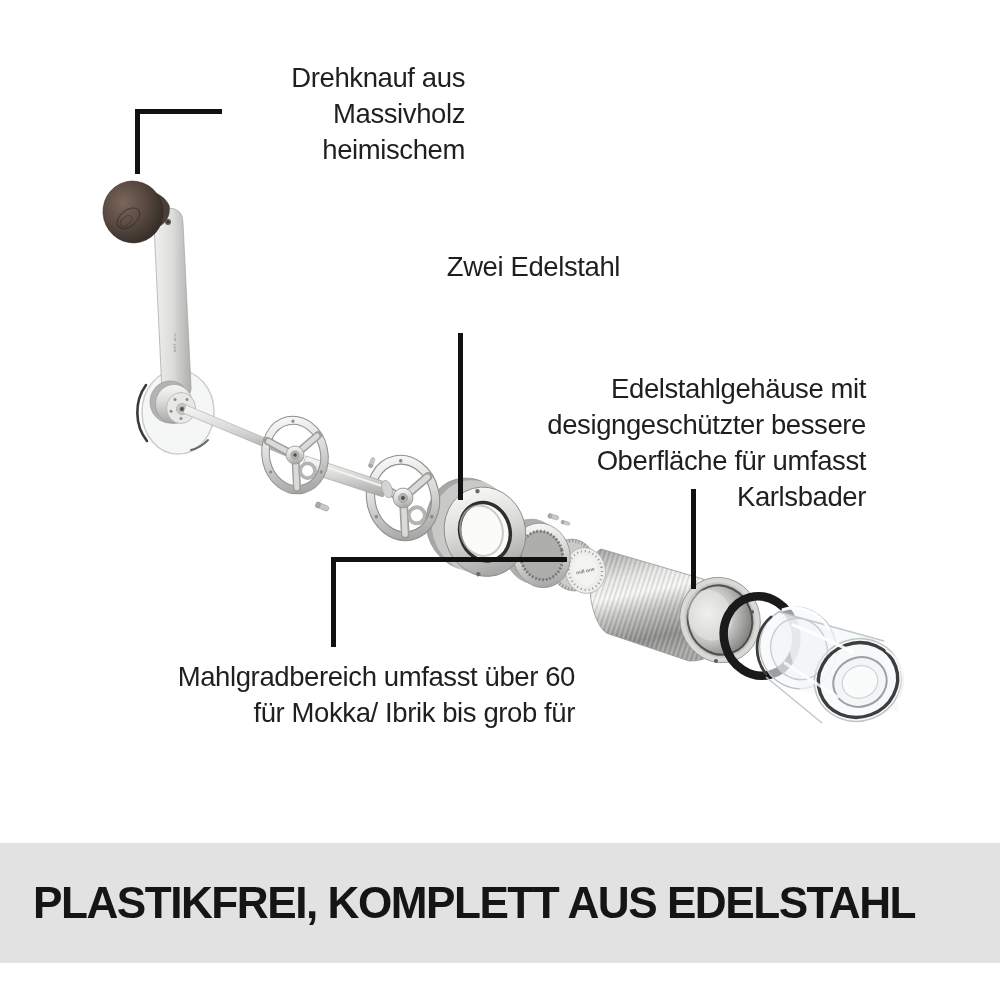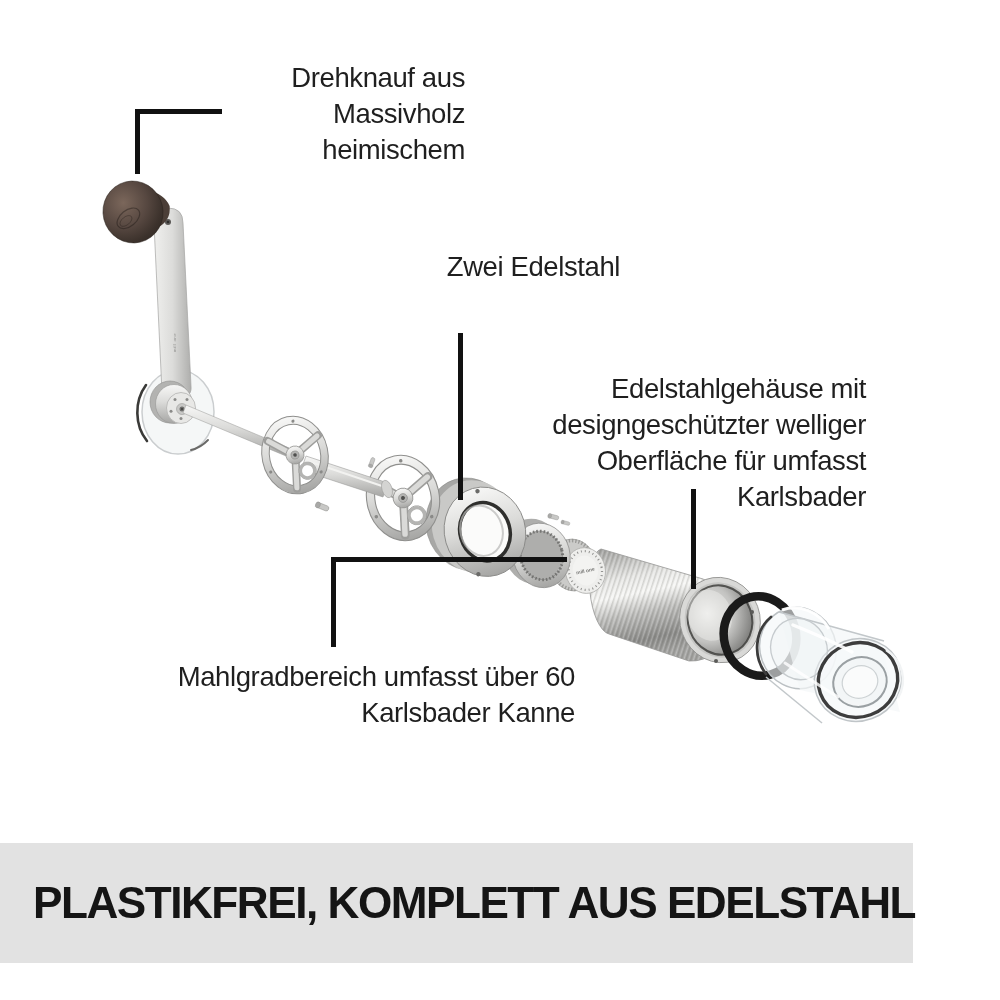--- a/index.html
+++ b/index.html
@@ -16,21 +16,21 @@
   #label-grind{left:100px;top:659px;width:475px;}
   
   .leader{position:absolute;z-index:2;}
   #leader-knob{left:135px;top:109px;width:82px;height:60px;
                border-top:5px solid #111;border-left:5px solid #111;}
   #leader-bearings{left:458px;top:333px;width:5px;height:167px;background:#111;}
   #leader-housing{left:691px;top:489px;width:5px;height:100px;background:#111;}
   #leader-grind{left:331px;top:557px;width:231px;height:85px;
                 border-top:5px solid #111;border-left:5px solid #111;}
   
-  .banner{position:absolute;left:0;top:843px;width:913px;height:120px;background:#e2e2e2;z-index:4;}
+  .banner{position:absolute;left:0;top:843px;width:1000px;height:120px;background:#e2e2e2;z-index:4;}
   .banner-text{position:absolute;left:33px;top:0;height:100%;display:flex;align-items:center;
                font-size:45px;font-weight:bold;letter-spacing:-1.5px;color:#151515;
                white-space:nowrap;transform:scaleX(0.98);transform-origin:left center;}
 </style>
 </head>
 <body>
 
 <div class="canvas">
 
   <svg class="product-svg" viewBox="0 0 1000 1000">
@@ -222,26 +222,26 @@
   <div class="label" id="label-knob">
     <div>Drehknauf aus</div>
     <div>Massivholz</div>
     <div>heimischem</div>
   </div>
   <div class="label" id="label-bearings">
     <div>Zwei Edelstahl</div>
   </div>
   <div class="label" id="label-housing">
     <div>Edelstahlgehäuse mit</div>
-    <div>designgeschützter welliger</div>
+    <div>designgeschützter bessere</div>
     <div>Oberfläche für umfasst</div>
     <div>Karlsbader</div>
   </div>
   <div class="label" id="label-grind">
     <div>Mahlgradbereich umfasst über 60</div>
-    <div>Karlsbader Kanne</div>
+    <div>für Mokka/ Ibrik bis grob für</div>
   </div>
 
   <div class="banner">
     <div class="banner-text">PLASTIKFREI, KOMPLETT AUS EDELSTAHL</div>
   </div>
 
 </div>
 
 </body></html>

